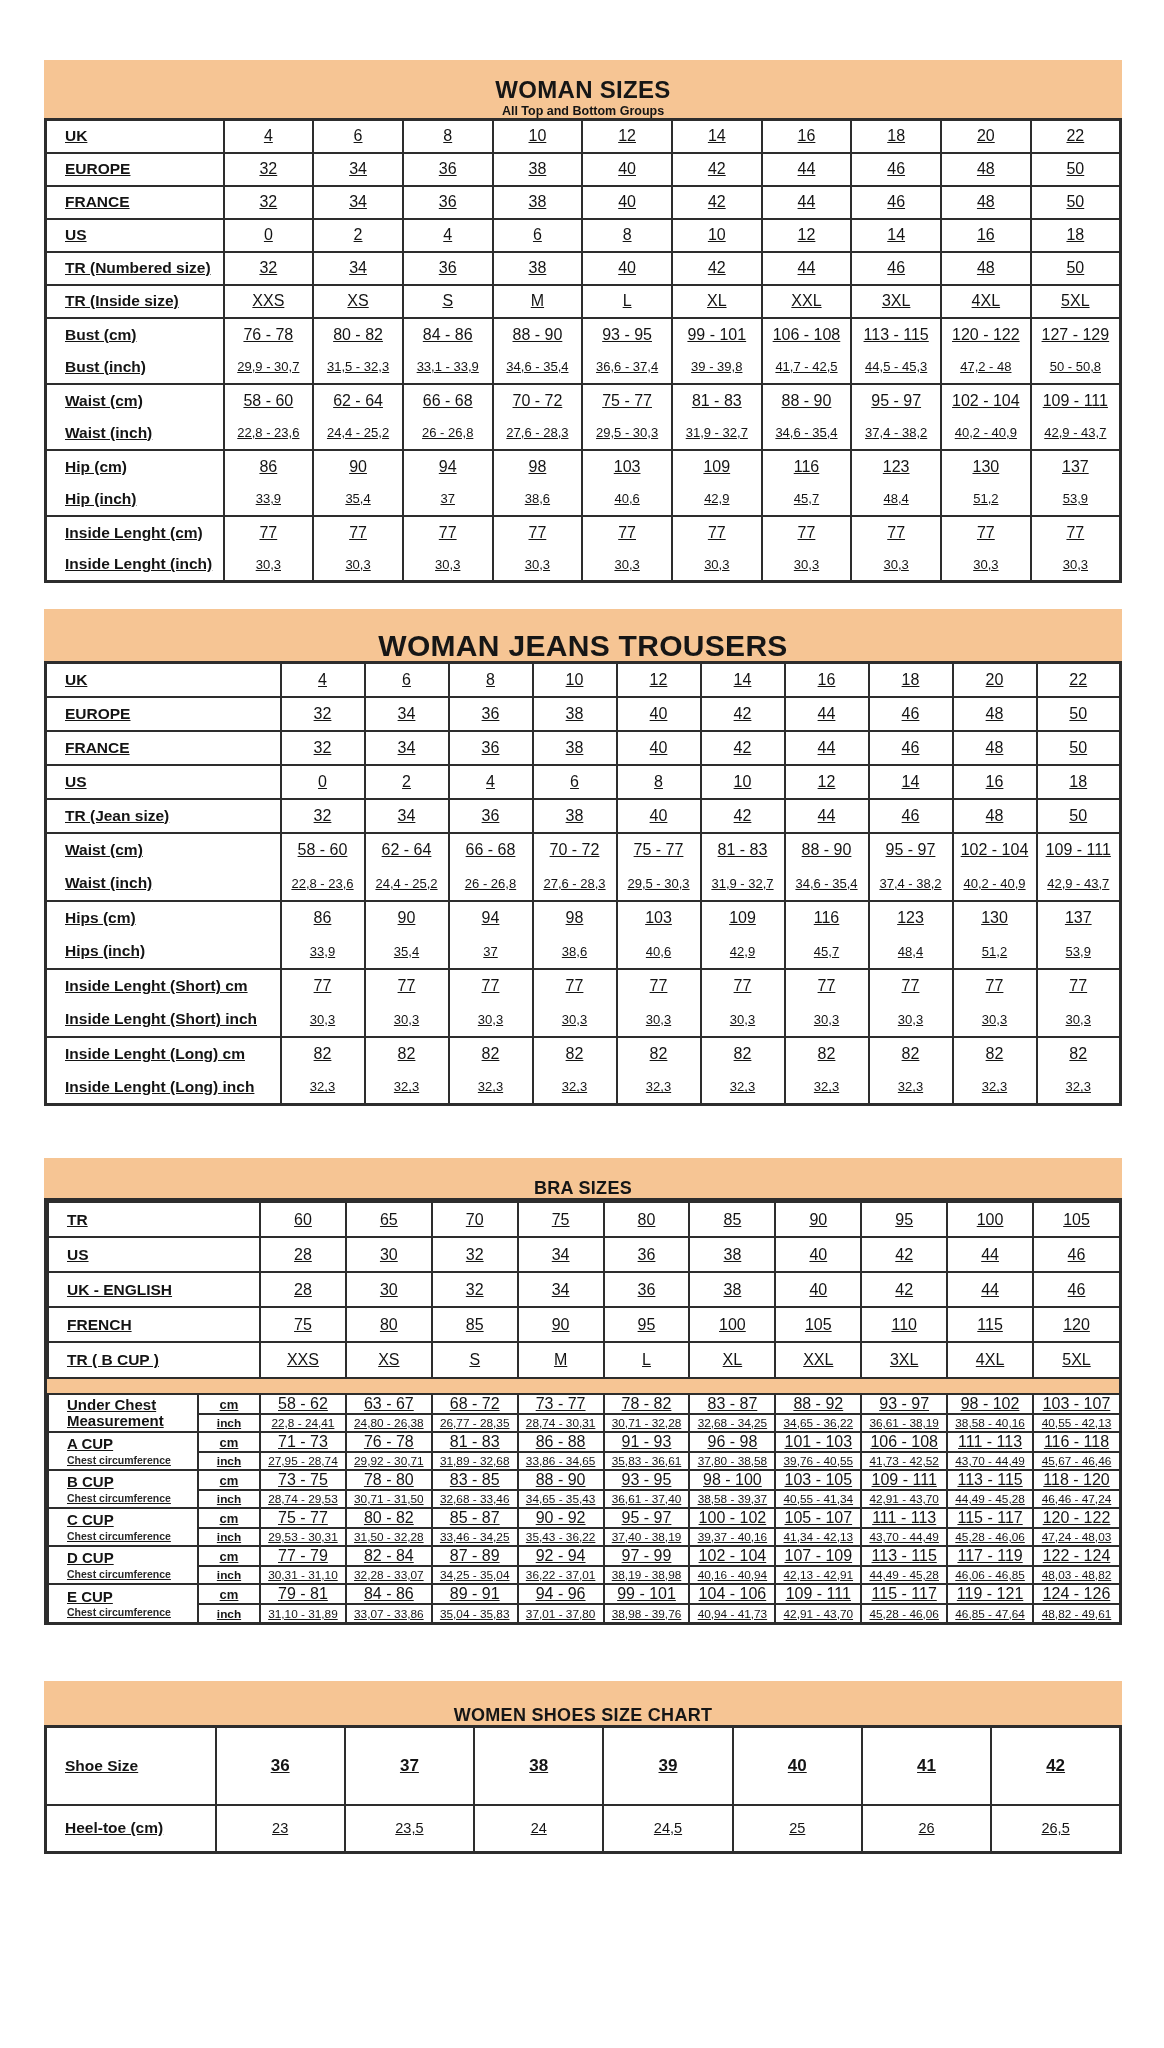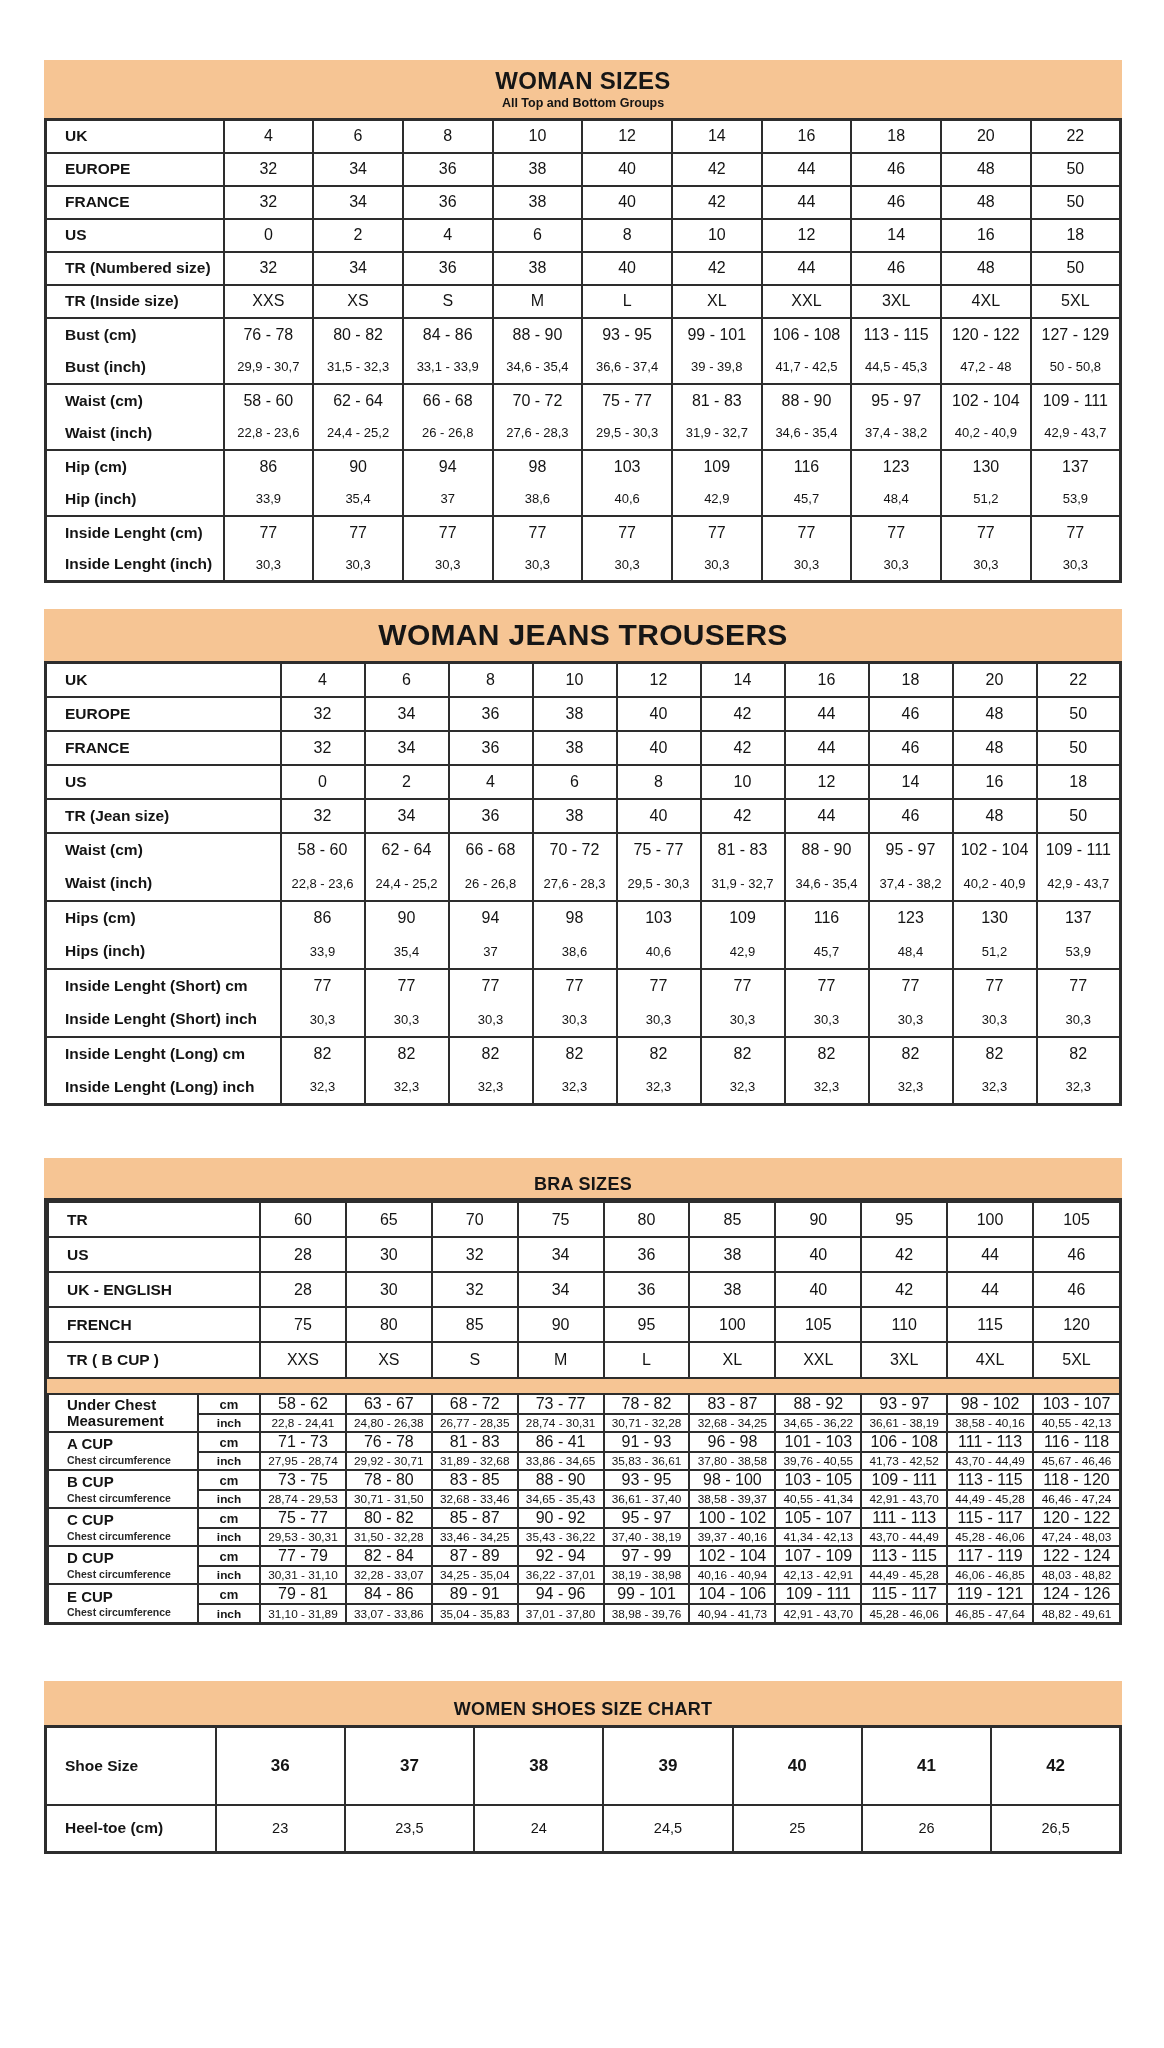--- a/index.html
+++ b/index.html
@@ -10,31 +10,31 @@
   *{box-sizing:border-box;}
   html,body{margin:0;padding:0;background:#ffffff;}
   body{width:1164px;font-family:"Liberation Sans","DejaVu Sans",sans-serif;color:var(--ink);}
   .page{width:1164px;height:2048px;background:#fff;padding-top:60px;}
 
   .tbl-section{width:1078px;margin-left:44px;}
   .sec1{margin-bottom:26px;}
   .sec2{margin-bottom:52px;}
   .sec3{margin-bottom:56px;}
 
-  .tbl-header{background:var(--peach);text-align:center;display:flex;flex-direction:column;justify-content:center;}
+  .tbl-header{background:var(--peach);text-align:center;display:flex;flex-direction:column;justify-content:flex-end;}
   .hdr1{height:58px;}
   .hdr2{height:52px;}
   .hdr3{height:40px;}
   .hdr4{height:44px;}
   .tbl-title{font-weight:700;font-size:24px;letter-spacing:.3px;color:#161616;line-height:1.05;}
   .hdr3 .tbl-title,.hdr4 .tbl-title{font-size:18px;margin-top:12px;}
   .hdr2 .tbl-title{font-size:30px;}
   .tbl-subtitle{font-weight:700;font-size:12.5px;margin-top:2px;}
 
-  table.grid{border-collapse:collapse;width:100%;table-layout:fixed;border:3px solid var(--line);}
+  table.grid{border-collapse:collapse;width:100%;table-layout:fixed;border:3px solid var(--line);text-decoration:underline;}
   table.grid th,table.grid td{border-left:2px solid var(--line);border-top:none;text-align:center;
     font-size:16px;font-weight:400;padding:0 2px;overflow:hidden;}
   table.grid tr.sep>th,table.grid tr.sep>td{border-top:2px solid var(--line);}
   table.grid th{text-align:left;padding-left:18px;font-weight:700;font-size:15.5px;}
   tr.small-row td{font-size:13px;}
 
   .t1 tr{height:33px;}  .t1 th{width:178px;}
   .t2 tr{height:34px;}  .t2 th{width:235px;}
 
   
@@ -547,21 +547,21 @@
             </tr>
             <tr class="sep">
               <th rowspan="2">
                 <div class="cup-label">A CUP</div>
                 <div class="cup-sublabel">Chest circumference</div>
               </th>
               <td class="unit">cm</td>
               <td>71 - 73</td>
               <td>76 - 78</td>
               <td>81 - 83</td>
-              <td>86 - 41</td>
+              <td>86 - 88</td>
               <td>91 - 93</td>
               <td>96 - 98</td>
               <td>101 - 103</td>
               <td>106 - 108</td>
               <td>111 - 113</td>
               <td>116 - 118</td>
             </tr>
             <tr class="inner small-row">
               <td class="unit">inch</td>
               <td>27,95 - 28,74</td>

